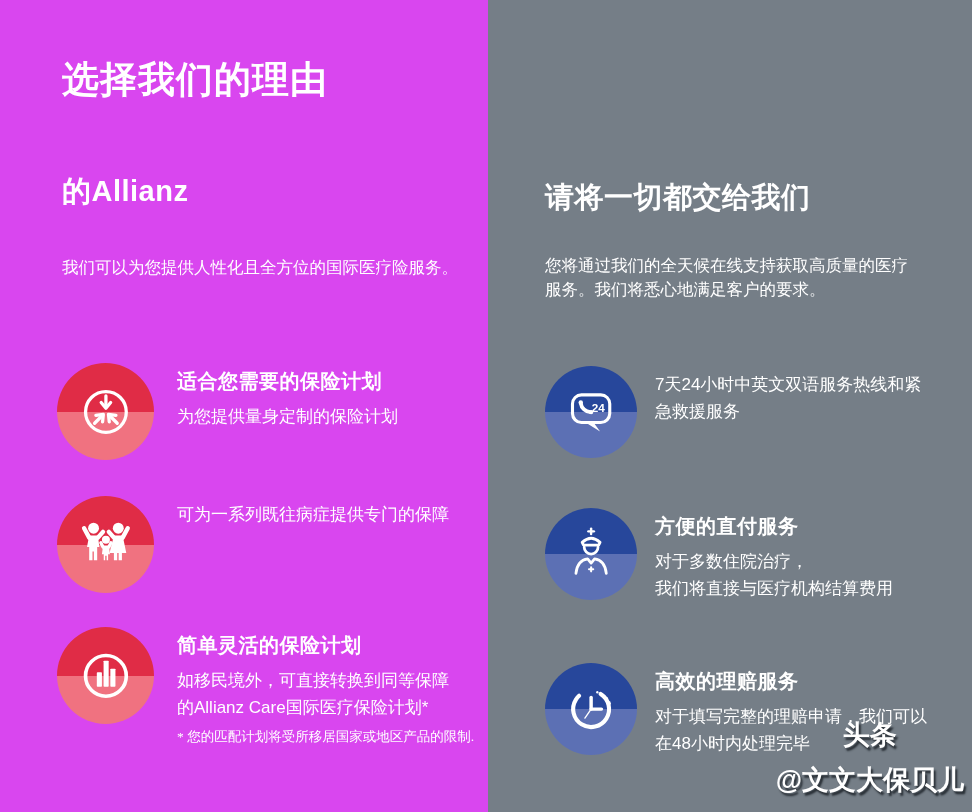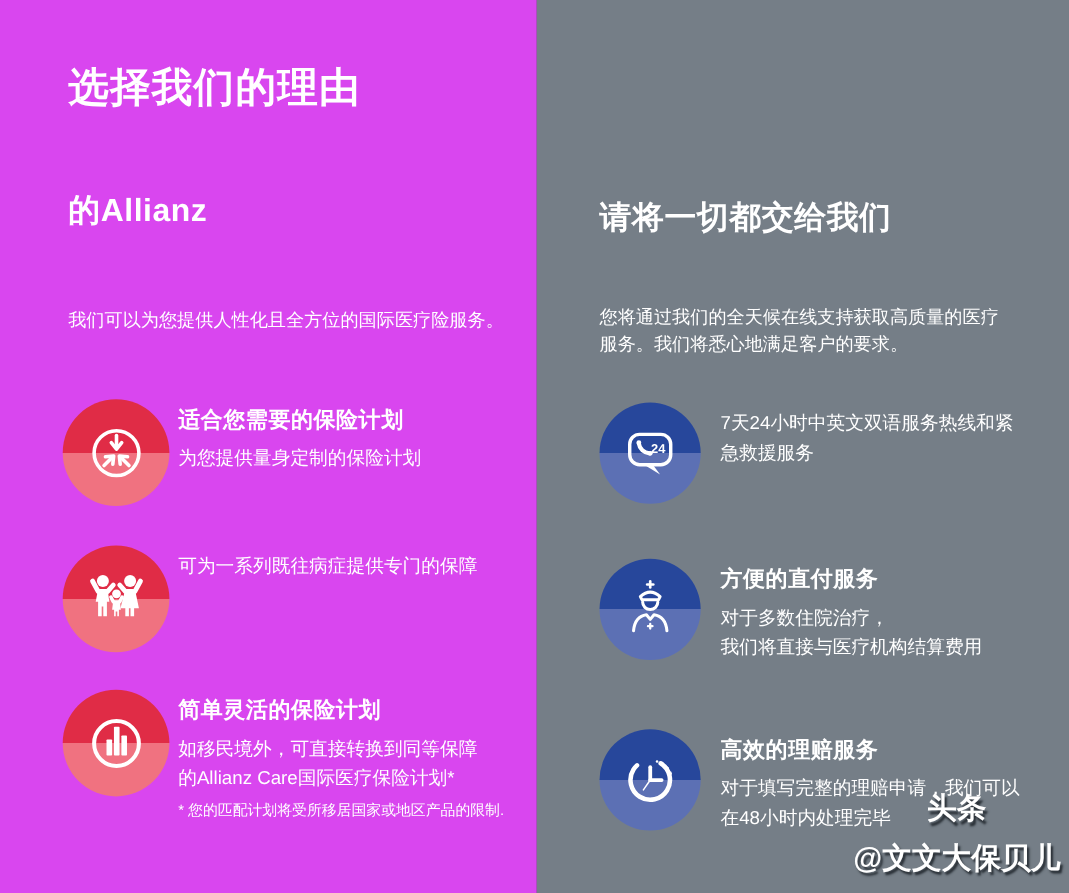--- a/index.html
+++ b/index.html
@@ -26,30 +26,30 @@
   .col-title {
     position: absolute;
     font-size: 29px; font-weight: 800; letter-spacing: 0.5px;
   }
   .panel.left  .col-title { left: 62px; top: 172px; }
   .panel.right .col-title { left: 57px; top: 178px; }
 
   .intro {
     position: absolute;
     font-size: 16.5px; line-height: 1.45; font-weight: 400;
-    white-space: pre-line; width: 410px; margin-top: 24px;
+    white-space: pre-line; width: 410px;
   }
   .panel.left  .intro { left: 62px; top: 256px; }
   .panel.right .intro { left: 57px; top: 254px; }
 
   .feature {
     position: absolute;
     display: flex; align-items: flex-start;
   }
-  .panel.left  .feature { left: 57px; width: 420px; gap: 8px; }
+  .panel.left  .feature { left: 57px; width: 420px; gap: 23px; }
   .panel.right .feature { left: 57px; width: 420px; gap: 18px; }
 
   .icon-circle {
     flex: 0 0 auto;
     border-radius: 50%;
     display: flex; align-items: center; justify-content: center;
   }
   .icon-circle.red {
     width: 97px; height: 97px;
     background: linear-gradient(180deg, #E02C46 0 50%, #F07280 50% 100%);
@@ -64,21 +64,21 @@
   .feature-text { padding-top: 5px; }
   .feature-title {
     font-size: 20px; font-weight: 800; letter-spacing: 0.5px;
     margin-bottom: 8px;
   }
   .feature-body {
     font-size: 17px; line-height: 1.6; font-weight: 400;
     white-space: pre-line;
   }
   .feature-footnote {
-    font-size: 13.5px; margin-top: 7px; font-weight: 400;
+    font-size: 13.5px; margin-top: 7px; font-weight: 400; font-family: Liberation Serif, serif;
   }
 
   .watermark {
     position: absolute; right: 8px; bottom: 14px;
     font-size: 27px; display: flex; align-items: center; gap: 9px;
     text-shadow: 2px 3px 2px rgba(25,30,36,0.85);
     white-space: nowrap;
     flex-direction: column;
   }
   .wm-brand  { font-weight: 900; }

